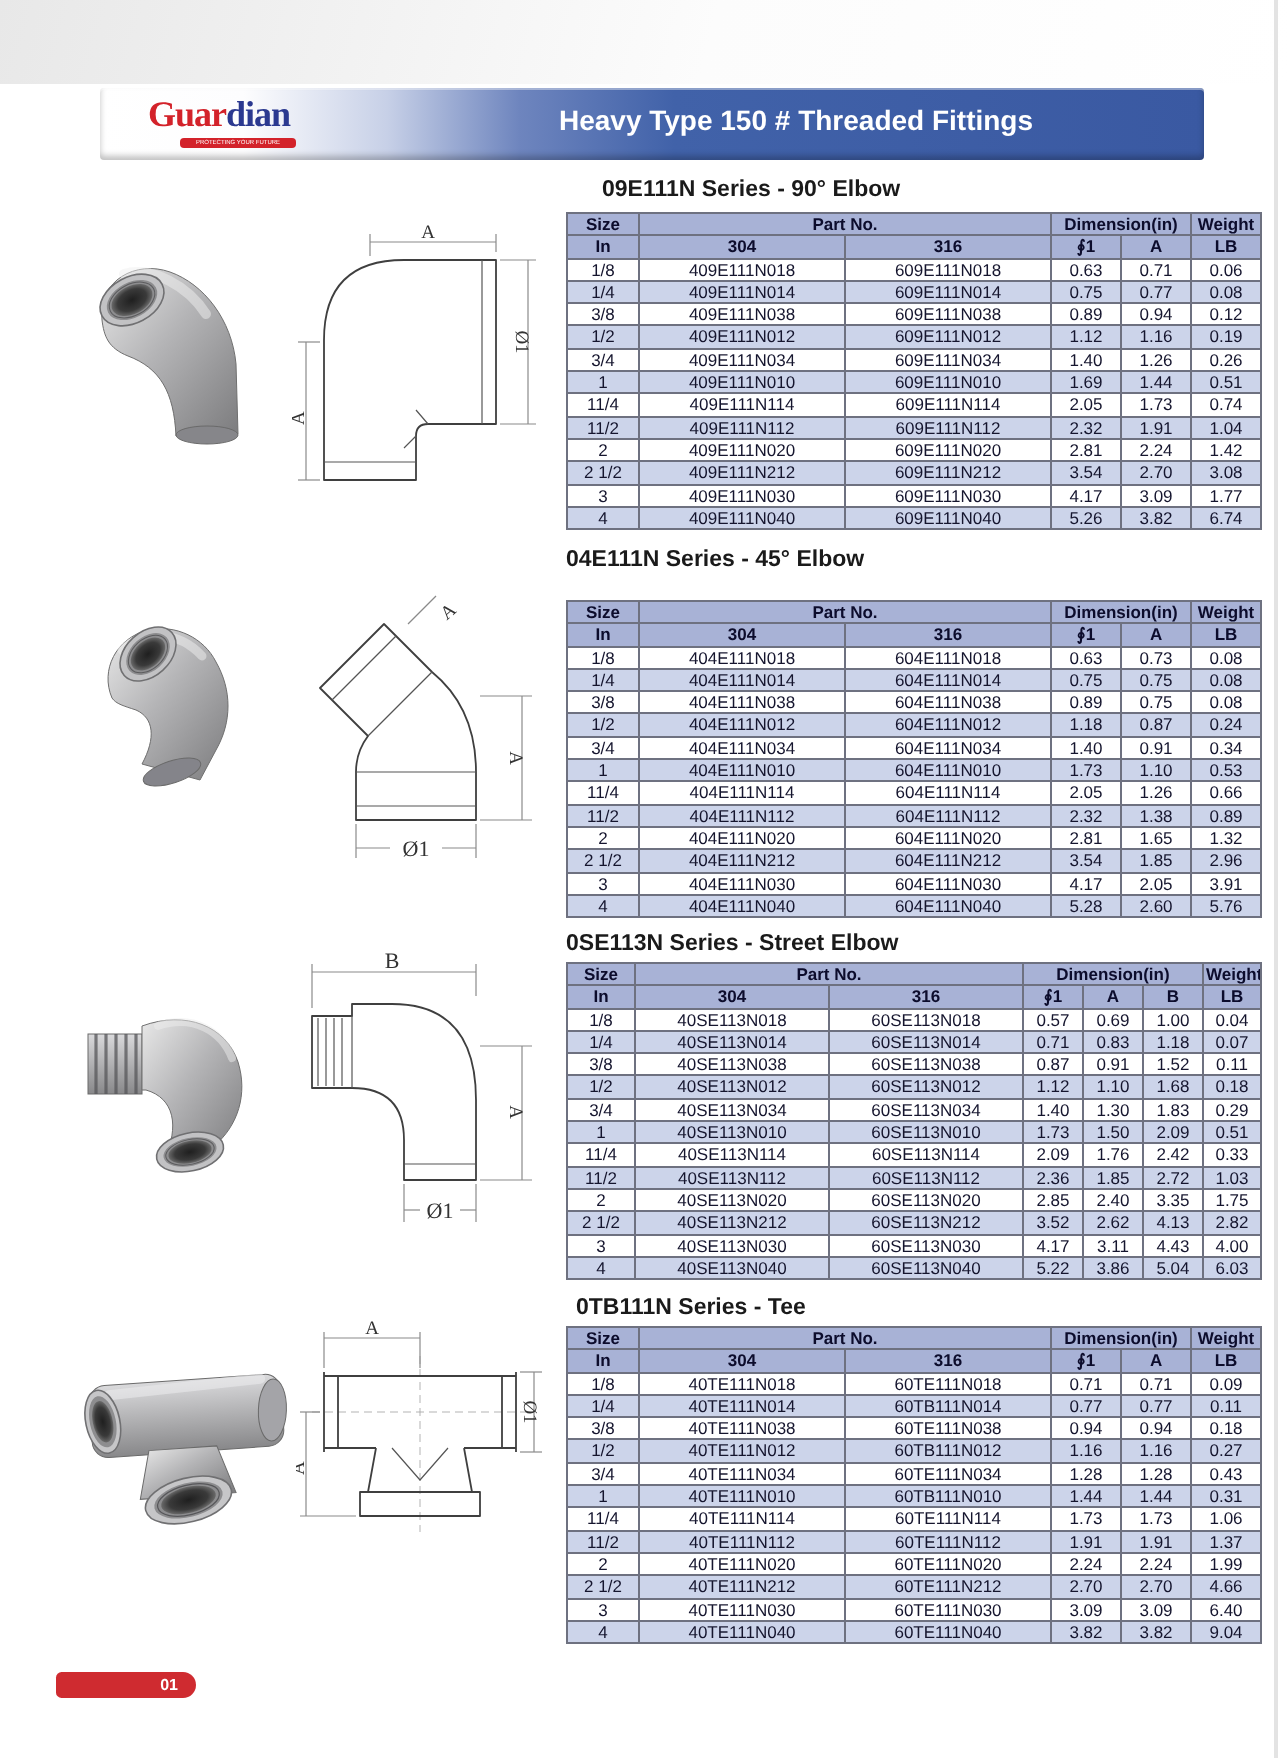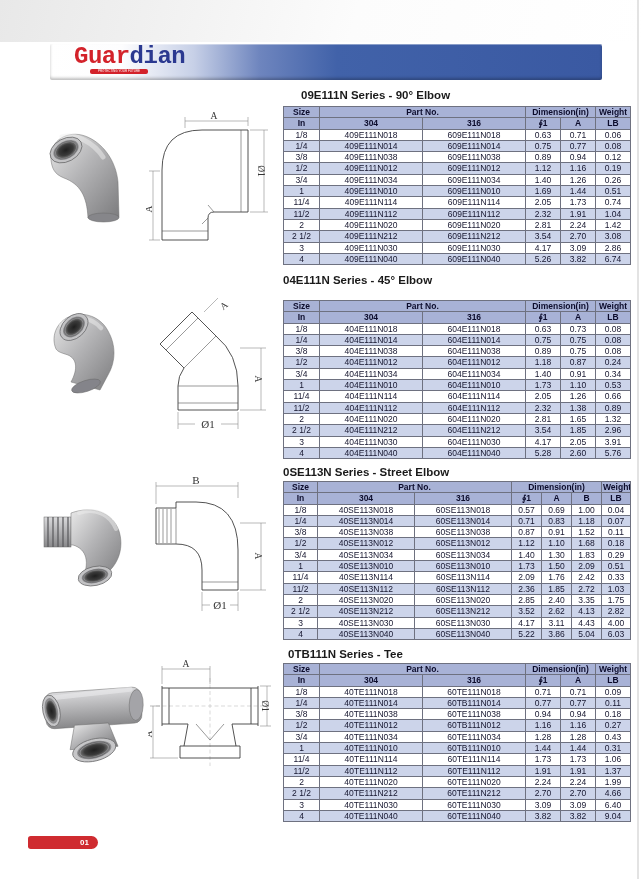--- a/index.html
+++ b/index.html
@@ -8,21 +8,21 @@
   .scan-top{position:absolute;left:0;top:0;width:100%;height:42px;
         background:linear-gradient(105deg,#e8e8e8 0%,#f2f2f2 28%,#fcfcfc 55%,#ffffff 100%);}
   .scan-right{position:absolute;right:5px;top:0;width:2px;height:100%;background:#e3e3e3;}
 
   
   .header-bar{position:absolute;left:50px;top:44px;width:552px;height:36px;
         background:linear-gradient(90deg,#ffffff 0%,#fdfdfe 13%,#c7d0e7 26%,#6e85be 38%,#4162a9 52%,#3a59a2 100%);
         box-shadow:inset 0 1px 0 rgba(255,255,255,.4), inset 0 -2px 3px rgba(0,0,0,.25);
         border-radius:2px;}
   .logo{position:absolute;left:74px;top:46px;line-height:22px;font-weight:bold;
-        font-size:24px;letter-spacing:-0.5px;font-family:Liberation Mono, monospace;}
+        font-size:18px;letter-spacing:-0.5px;font-family:Liberation Serif, serif;}
   .logo .p1{color:#d3222a;}
   .logo .p2{color:#2b3990;}
   .tagline{position:absolute;left:90px;top:69px;width:58px;height:5px;background:#d3222a;
         border-radius:2px;color:#ffffff;font-size:3px;line-height:5px;text-align:center;
         overflow:hidden;white-space:nowrap;}
   .header-title{position:absolute;left:248px;top:52px;width:300px;text-align:center;
         color:#ffffff;font-size:14px;font-weight:bold;}
 
   
   .sec-title{position:absolute;margin:0;font-size:11.5px;font-weight:bold;color:#1a1a1a;}
@@ -71,20 +71,21 @@
         <stop offset="0" stop-color="#1f1f1f"></stop>
           <stop offset="0.7" stop-color="#3a3a3a"></stop>
           <stop offset="1" stop-color="#6a6a6a"></stop>
       </radialGradient>
     </defs>
   </svg>
 
   <div class="header-bar"></div>
   <div class="logo"><span class="p1">Guar</span><span class="p2">dian</span></div>
   <div class="tagline">PROTECTING YOUR FUTURE</div>
+  <div class="header-title">Heavy Type 150 # Threaded Fittings</div>
 
   <h3 class="sec-title" style="left:301px;top:89px">09E111N Series - 90° Elbow</h3>
 
   <svg class="photo" style="left:40px;top:124px" width="100" height="118" viewBox="0 0 100 118">
     <path fill="url(#metal)" stroke="#6f6f6f" stroke-width="0.5" d="M11,36 C9,16 28,6 45,12 C62,18 76,36 78,58 L79,93 L48,94 C47,72 40,60 24,54 C14,50 12,44 11,36 Z"></path>
     <path d="M22,13 C36,9 54,19 63,33" stroke="#f0f0f0" stroke-width="5" fill="none" opacity="0.5" stroke-linecap="round"></path>
     <g transform="rotate(-28 26 26)">
       <ellipse cx="26" cy="26" rx="17" ry="11.5" fill="#c2c2c4" stroke="#707072" stroke-width="0.8"></ellipse>
       <ellipse cx="26" cy="26" rx="13.5" ry="8.8" fill="#8d8d8f"></ellipse>
       <ellipse cx="26" cy="26" rx="12.2" ry="7.8" fill="none" stroke="#5c5c5e" stroke-width="0.5"></ellipse>
@@ -217,21 +218,21 @@
           <td>3.54</td>
           <td>2.70</td>
           <td>3.08</td>
         </tr>
         <tr>
           <td>3</td>
           <td>409E111N030</td>
           <td>609E111N030</td>
           <td>4.17</td>
           <td>3.09</td>
-          <td>2.86</td>
+          <td>1.77</td>
         </tr>
         <tr>
           <td>4</td>
           <td>409E111N040</td>
           <td>609E111N040</td>
           <td>5.26</td>
           <td>3.82</td>
           <td>6.74</td>
         </tr>
       </tbody>

